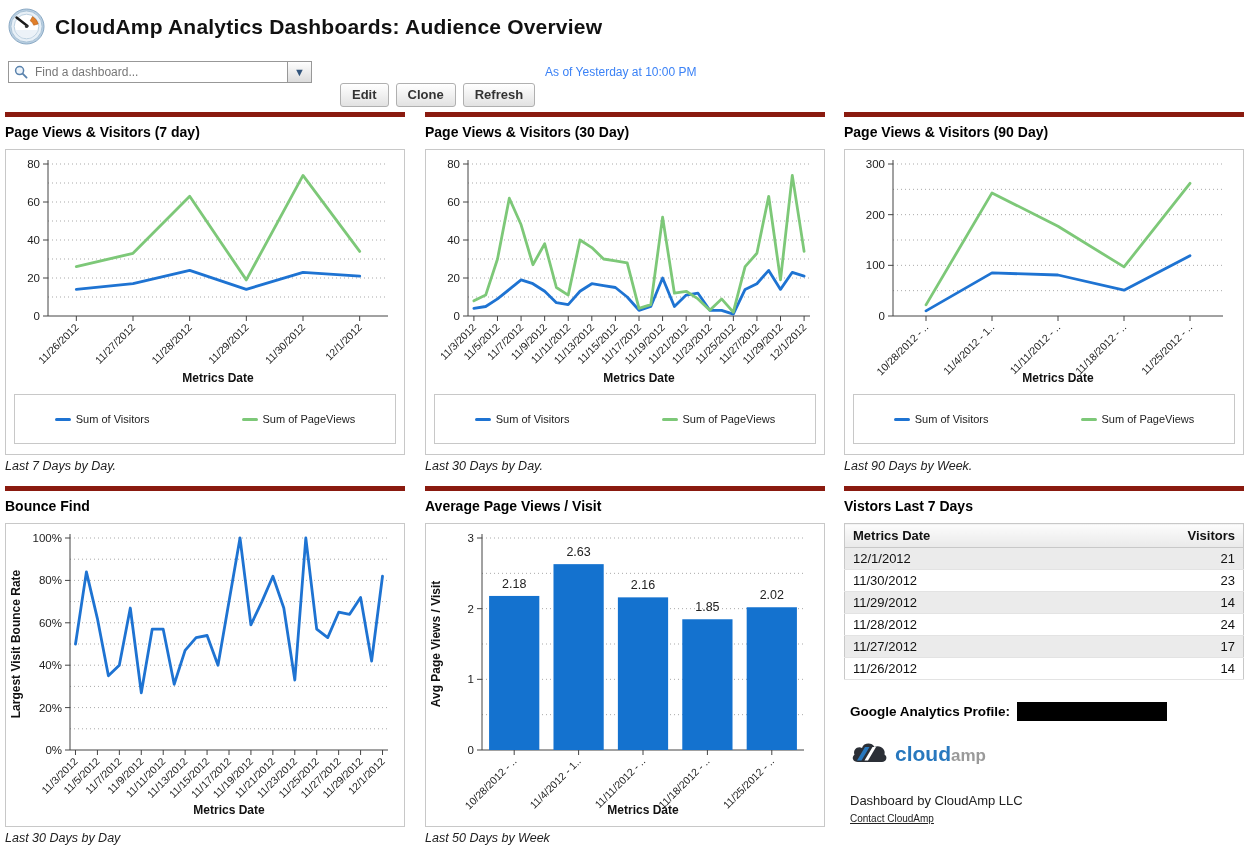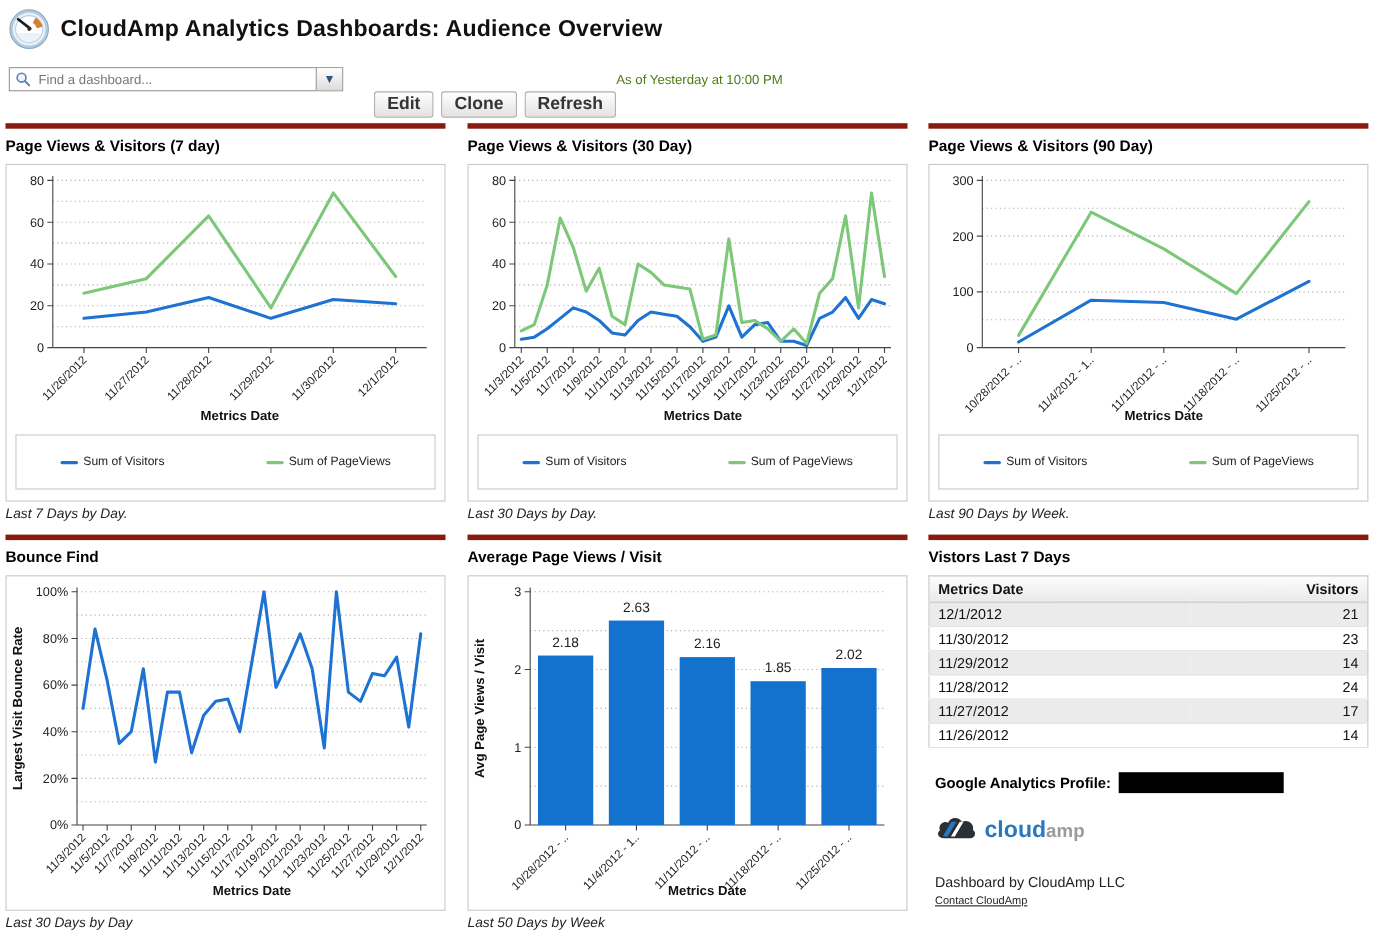--- a/index.html
+++ b/index.html
@@ -20,23 +20,23 @@
   .combo { display:flex; align-items:stretch; border:1px solid #989898; height:22px; width:304px; background:#fff; }
   .combo .sicon { display:flex; align-items:center; padding:0 3px 0 5px; }
   .combo input { border:none; outline:none; flex:1; font-size:12px; color:#555; padding:0 4px;
                  font-family:"Liberation Sans", sans-serif; background:transparent; }
   .combo input::placeholder { color:#777; }
   .combo-btn { width:24px; border:none; border-left:1px solid #989898;
                background:linear-gradient(#fefefe,#dcdcdc); color:#33557c; font-size:11px;
                cursor:pointer; display:flex; align-items:center; justify-content:center; }
   .btn { height:24px; padding:0 11px; margin-left:7px; cursor:pointer;
          background:linear-gradient(#ffffff,#e2e2e2); border:1px solid #b0b0b0; border-radius:3px;
-         font-weight:bold; font-size:16px; color:#333; font-family:"Liberation Sans", sans-serif;margin-top:45px; }
+         font-weight:bold; font-size:13px; color:#333; font-family:"Liberation Sans", sans-serif;margin-top:45px; }
   .btn.first { margin-left:28px; }
-  .asof { color:#4d7c0f; font-size:12px; }
+  .asof { margin-left:10px; color:#3b82f6; font-size:12px; }
 
   
   .panel { position:absolute; width:400px; }
   #panel-0 { left:5px;   top:112px; }
   #panel-1 { left:425px; top:112px; }
   #panel-2 { left:844px; top:112px; }
   #panel-3 { left:5px;   top:486px; }
   #panel-4 { left:425px; top:486px; }
   #panel-5 { left:844px; top:486px; }
   .panel-bar { height:5px; background:var(--accent,#8a1a0f); }

